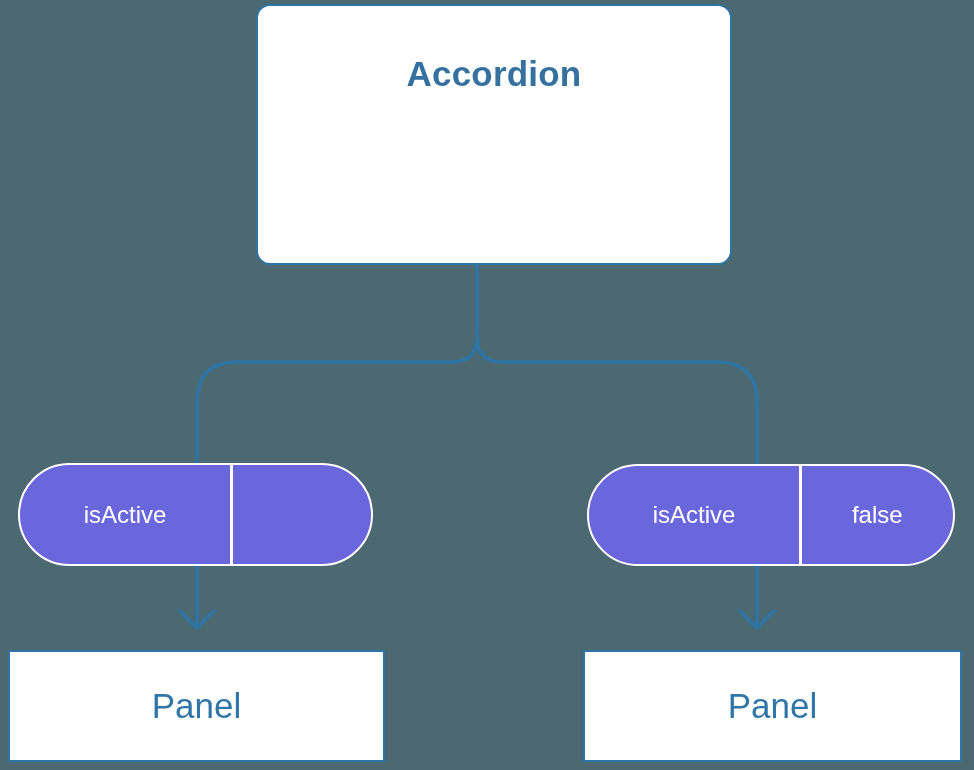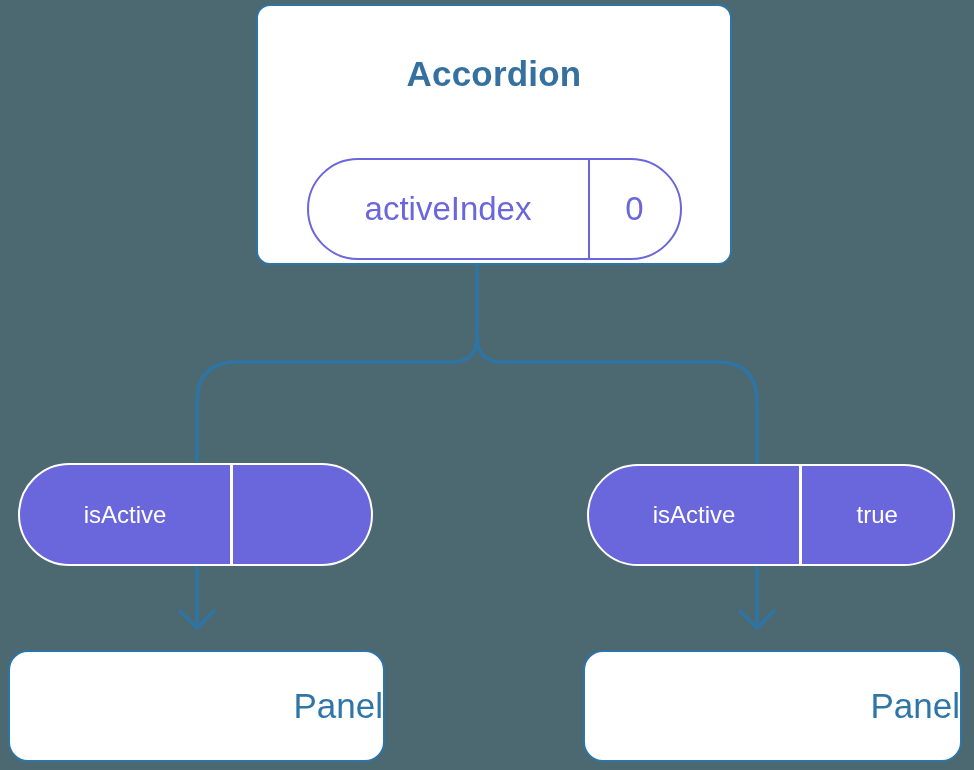--- a/index.html
+++ b/index.html
@@ -36,21 +36,20 @@
     border: 2.5px solid #2E74A4;
   }
   
   .root-card {
     left: 256px; top: 4px;
     width: 476px; height: 261px;
     border-radius: 14px;
     display: flex;
     flex-direction: column;
     align-items: center;
-    gap: 40px;
   }
   .root-title {
     margin-top: 48px;
     line-height: 40px;
     font-size: 35px;
     font-weight: 600;
     color: #35719E;
     letter-spacing: 0.2px;
   }
   
@@ -100,24 +99,24 @@
     font-size: 24px;
   }
   .prop-pill .cell.name { width: 210px; }
   .prop-pill .cell.value { flex: 1; }
   .prop-pill .divider {
     width: 2.5px;
     background: #FFFFFF;
   }
   
   .panel-card {
-    border-radius: 20px;
+    border-radius: 1px;
     display: flex;
     align-items: center;
-    justify-content: flex-end;
+    justify-content: center;
   }
   .panel-card.left  { left: 8px;   top: 650px; width: 377px; height: 112px; }
   .panel-card.right { left: 583px; top: 650px; width: 379px; height: 112px; }
   .panel-title {
     font-size: 35px;
     font-weight: 500;
     color: #2F76A8;
   }
 </style>
 </head>
@@ -127,36 +126,31 @@
 
   <svg class="connectors" viewBox="0 0 974 770" xmlns="http://www.w3.org/2000/svg">
     <path d="M477 265 L477 337 Q477 362 452 362 L237 362 Q197 362 197 402 L197 624"></path>
     <path d="M477 337 Q477 362 502 362 L717 362 Q757 362 757 402 L757 624"></path>
     <path d="M180 611 L197 628 L214 611"></path>
     <path d="M740 611 L757 628 L774 611"></path>
   </svg>
 
   <div class="node root-card">
     <div class="root-title">Accordion</div>
-    <div class="state-pill">
-      <div class="cell name">activeIndex</div>
-      <div class="divider"></div>
-      <div class="cell value">0</div>
-    </div>
   </div>
 
   <div class="prop-pill left">
     <div class="cell name">isActive</div>
     <div class="divider"></div>
   </div>
 
   <div class="prop-pill right">
     <div class="cell name">isActive</div>
     <div class="divider"></div>
-    <div class="cell value">true</div>
+    <div class="cell value">false</div>
   </div>
 
   <div class="node panel-card left">
     <div class="panel-title">Panel</div>
   </div>
 
   <div class="node panel-card right">
     <div class="panel-title">Panel</div>
   </div>
 

